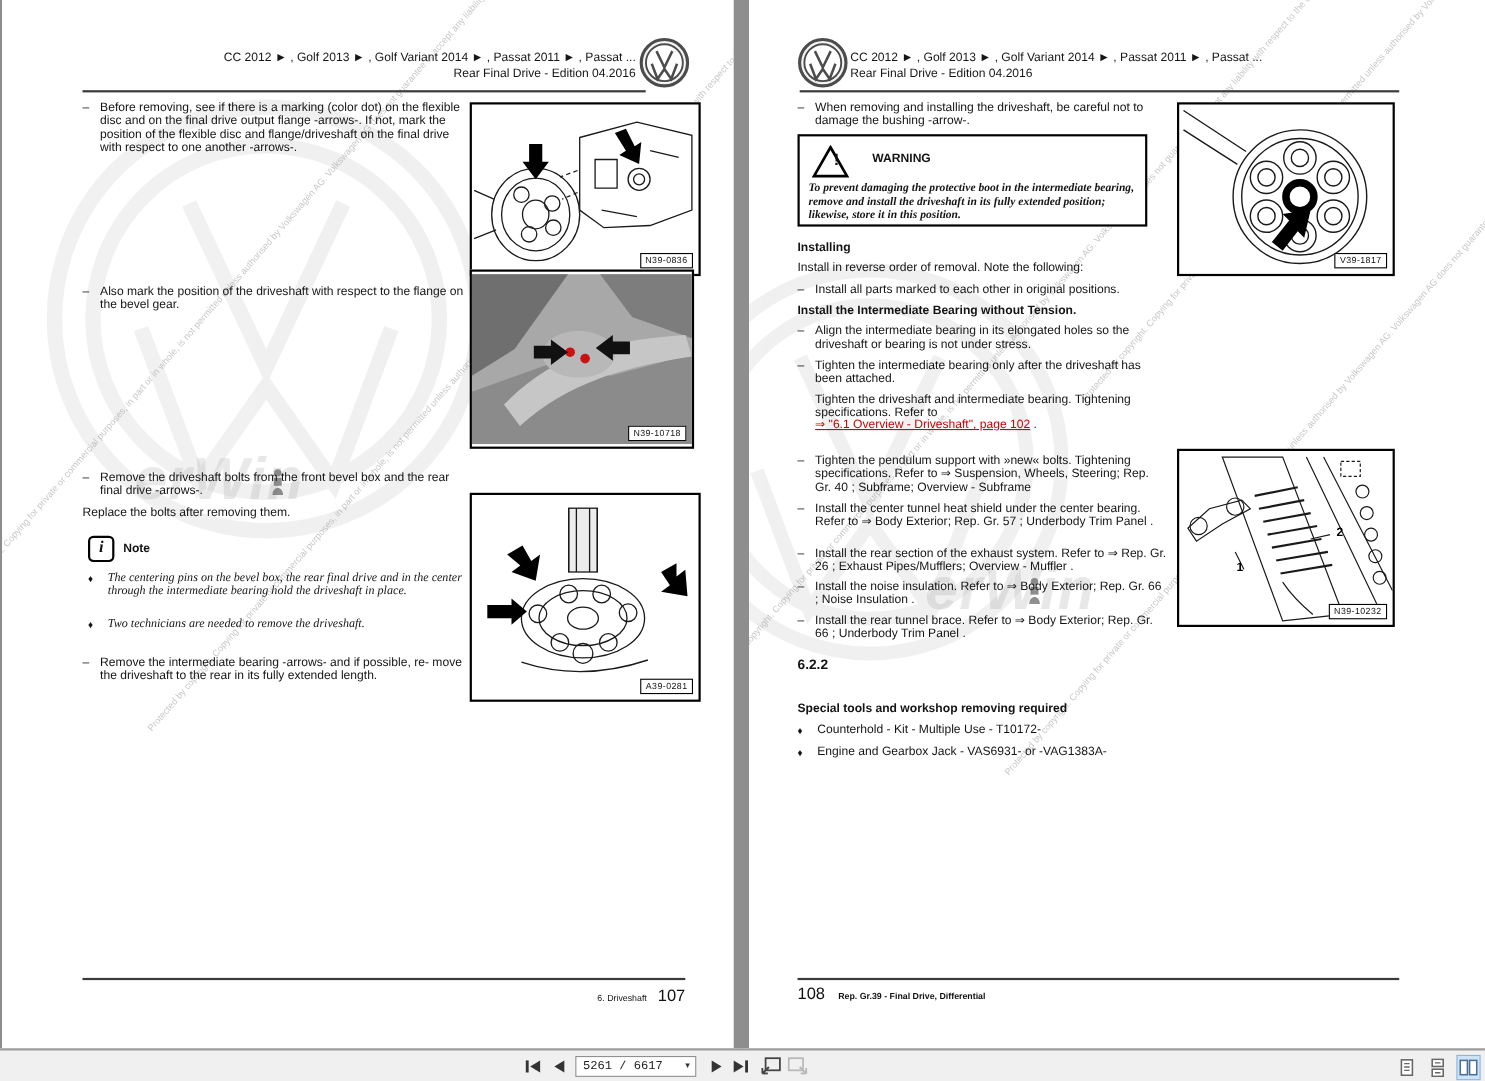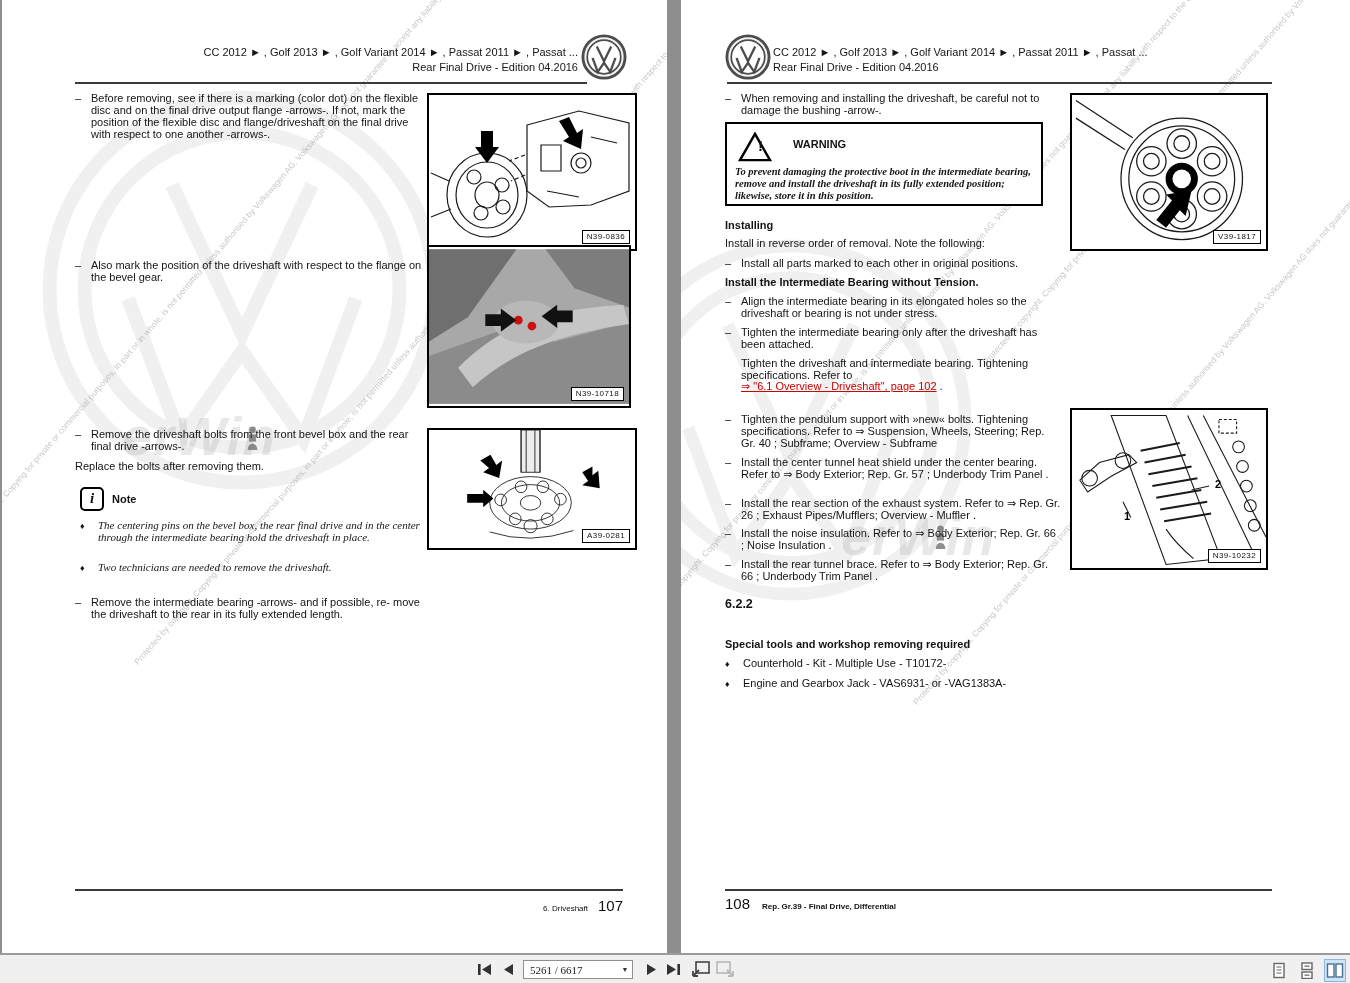--- a/index.html
+++ b/index.html
@@ -31,21 +31,21 @@
   .mascot{position:absolute;opacity:.75;}
   .noteicon{position:absolute;width:20px;height:20px;border:2px solid #000;border-radius:5px;text-align:center;font-size:15px;line-height:19px;font-weight:bold;font-style:italic;font-family:"Liberation Serif",serif;}
   .warnbox{position:absolute;border:2px solid #000;box-sizing:border-box;background:#fff;}
   .warnbang{position:absolute;font-weight:bold;font-size:15px;}
   .footerline{position:absolute;display:flex;align-items:baseline;}
   .pagenum{font-size:15px;color:#111;}
   .footsmall{font-size:8px;color:#111;}
   .toolbar{position:absolute;left:0;top:953px;width:1350px;height:30px;background:#f0f0f0;border-top:2px solid #9b9b9b;box-sizing:border-box;}
   .tbtn{position:absolute;top:5px;width:20px;height:18px;display:flex;align-items:center;justify-content:center;cursor:pointer;}
   .pagebox{position:absolute;top:5px;left:523px;width:110px;height:19px;background:#fff;border:1px solid #8f8f8f;box-sizing:border-box;display:flex;align-items:center;}
-  .pagebox input{border:none;outline:none;width:88px;font-size:11px;font-family:Liberation Serif, serif;padding:0 0 0 6px;background:transparent;color:#222;}
+  .pagebox input{border:none;outline:none;width:88px;font-size:11px;font-family:Liberation Mono, monospace;padding:0 0 0 6px;background:transparent;color:#222;}
   .caret{width:14px;text-align:center;font-size:7px;color:#333;cursor:pointer;}
   .viewgrp{position:absolute;top:4px;right:4px;display:flex;gap:6px;}
   .vbtn{width:20px;height:21px;display:flex;align-items:center;justify-content:center;cursor:pointer;border:1px solid transparent;}
   .vbtn.sel{background:#cfe3f6;border:1px solid #8ab6e0;}
 </style>
 </head>
 <body>
 
 <div class="viewer">
   <div class="doc">
@@ -143,21 +143,21 @@
           <path d="M30 122 C80 72 130 62 200 57 L206 77 C140 87 90 102 45 142 Z" fill="#c6c6c6"></path>
           <ellipse cx="100" cy="75" rx="34" ry="22" fill="#b8b8b8"></ellipse>
           <circle cx="92" cy="73" r="4.5" fill="#cc1111"></circle>
             <circle cx="106" cy="79" r="4.5" fill="#cc1111"></circle>
           <polygon points="58,67 74,67 74,61 90,73 74,85 74,79 58,79" fill="#111"></polygon>
           <polygon points="148,63 132,63 132,57 116,69 132,81 132,75 148,75" fill="#111"></polygon>
         </svg>
         <span class="figlabel">N39-10718</span>
       </div>
 
-      <div class="fig" style="left:425px;top:428px;width:210px;height:122px">
+      <div class="fig" style="left:425px;top:448px;width:210px;height:190px">
         <svg viewBox="0 0 206 162">
           <rect x="88" y="0" width="26" height="58" fill="#ececec" stroke="#1a1a1a" stroke-width="1.2"></rect>
           <g stroke="#1a1a1a" fill="none" stroke-width="1.2">
             <path d="M88 0 V58 M114 0 V58 M95 0 V58 M107 0 V58"></path>
             <ellipse cx="101" cy="100" rx="56" ry="36"></ellipse>
               <ellipse cx="101" cy="100" rx="40" ry="25"></ellipse>
               <ellipse cx="101" cy="100" rx="14" ry="10"></ellipse>
             <circle cx="60" cy="96" r="8"></circle>
               <circle cx="80" cy="122" r="8"></circle>
               <circle cx="124" cy="122" r="8"></circle>

